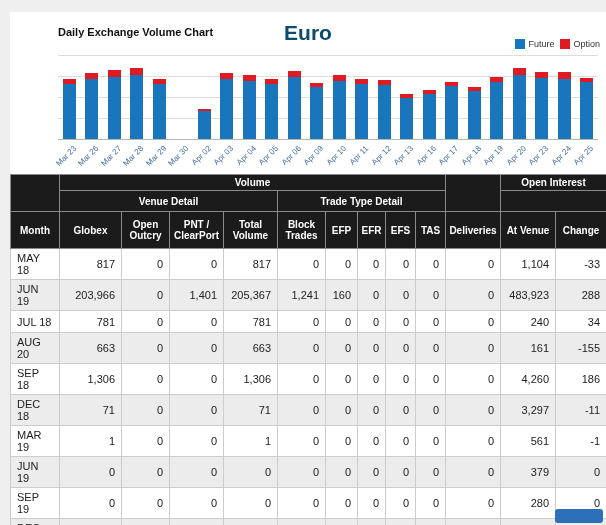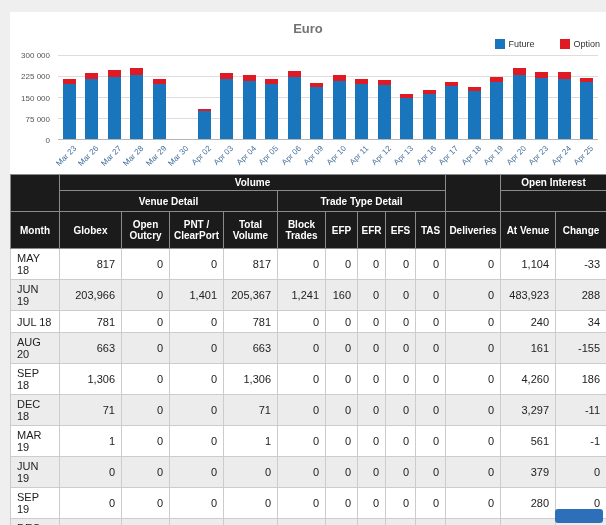--- a/index.html
+++ b/index.html
@@ -8,22 +8,22 @@
     background:#efefef;
     font-family:"Liberation Sans", sans-serif;
     position:relative;
     overflow:hidden;
   }
   .panel { position:absolute; left:10px; top:12px; width:596px; height:513px; background:#ffffff; }
 
   
   .chart-section { position:relative; height:162px; background:#fff; }
   .chart-title { position:absolute; left:48px; top:14px; font-size:11px; font-weight:bold; color:#111; }
-  .product-label { position:absolute; left:0; right:0; top:9px; text-align:center; font-size:13px; font-weight:bold; color:#737373; }
-  .legend { position:absolute; right:6px; top:27px; display:flex; gap:26px; align-items:flex-start; }
+  .product-label { position:absolute; left:0; right:0; top:9px; text-align:center; font-size:21px; font-weight:bold; color:#0c4a6e; }
+  .legend { position:absolute; right:6px; top:27px; display:flex; gap:6px; align-items:flex-start; }
   .legend-item { display:flex; align-items:center; gap:3px; font-size:9px; color:#333; }
   .legend-swatch { width:10px; height:10px; display:inline-block; }
   .y-ticks { position:absolute; left:0; top:43px; width:44px; height:85px; }
   .y-tick { position:absolute; right:4px; font-size:8px; color:#555; white-space:nowrap; }
   .plot-wrap { position:absolute; left:48px; top:43px; width:540px; height:85px; }
   .plot-area { position:relative; width:100%; height:100%; border-bottom:1px solid #b5b5b5; display:flex; align-items:flex-end; }
   .gridline { position:absolute; left:0; right:0; height:1px; background:#dddddd; }
   .bar-slot { flex:1; height:100%; display:flex; flex-direction:column; justify-content:flex-end; align-items:center; position:relative; z-index:1; }
   .seg { width:13px; }
   .x-axis { position:absolute; left:48px; top:130px; width:540px; height:32px; display:flex; }
@@ -53,40 +53,34 @@
     position:absolute; right:3px; bottom:2px; width:48px; height:14px;
     background:#2e6fba; border-radius:3px;
   }
 </style>
 </head>
 <body>
 
 <div class="panel">
 
   <div class="chart-section">
+    <div class="chart-title">Daily Exchange Volume Chart</div>
     <div class="product-label">Euro</div>
 
     <div class="legend">
       <div class="legend-item">
         <span class="legend-swatch" style="background-color: rgb(26, 118, 188);"></span>
         <span>Future</span>
       </div>
       <div class="legend-item">
         <span class="legend-swatch" style="background-color: rgb(224, 26, 34);"></span>
         <span>Option</span>
       </div>
     </div>
 
-    <div class="y-ticks">
-        <div class="y-tick" style="top: -4px;">300 000</div>
-        <div class="y-tick" style="top: 17.25px;">225 000</div>
-        <div class="y-tick" style="top: 38.5px;">150 000</div>
-        <div class="y-tick" style="top: 59.75px;">75 000</div>
-        <div class="y-tick" style="top: 81px;">0</div>
-      </div>
     <div class="plot-wrap">
       <div class="plot-area">
           <div class="gridline" style="top: 0%;"></div>
           <div class="gridline" style="top: 25%;"></div>
           <div class="gridline" style="top: 50%;"></div>
           <div class="gridline" style="top: 75%;"></div>
           <div class="bar-slot">
             <div class="seg" style="background: rgb(224, 26, 34); height: 6%;"></div>
             <div class="seg" style="background: rgb(26, 118, 188); height: 65%;"></div>
           </div>

